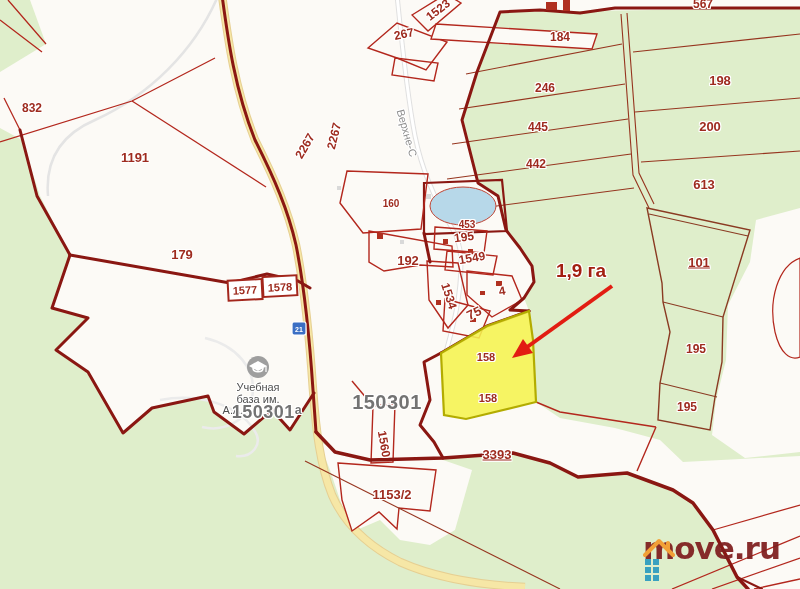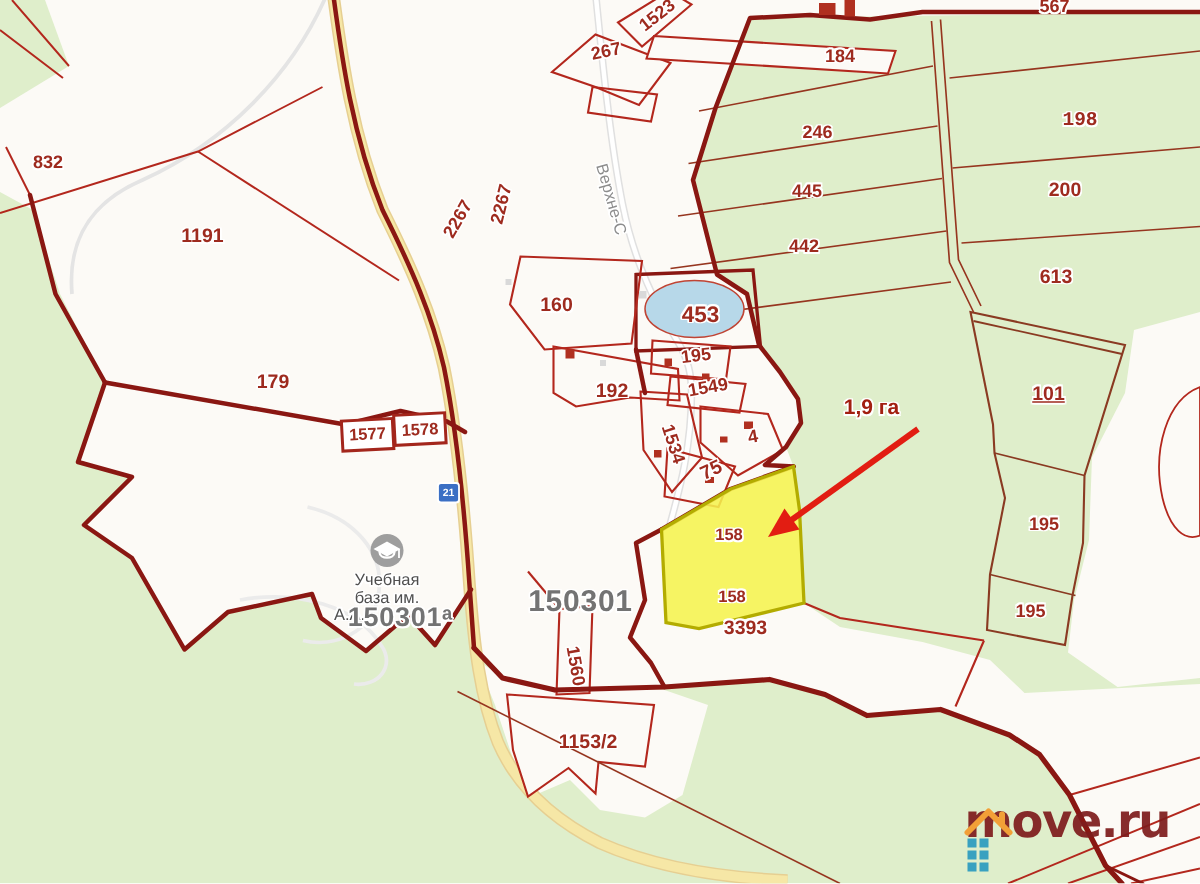--- a/index.html
+++ b/index.html
@@ -6,21 +6,21 @@
   .map-wrap{position:relative;width:800px;height:589px;overflow:hidden;background:#fcfaf6;
             font-family:"Liberation Sans",sans-serif;}
   .map-wrap svg{position:absolute;left:0;top:0;}
   .lbl{position:absolute;font:700 12px "Liberation Sans",sans-serif;color:#9e2b1f;
        white-space:nowrap;transform:translate(-50%,-50%);z-index:5;
        text-shadow:-1px 0 0 #fff,1px 0 0 #fff,0 -1px 0 #fff,0 1px 0 #fff,
                    -1px -1px 0 #fff,1px 1px 0 #fff,-1px 1px 0 #fff,1px -1px 0 #fff;}
   .quarter{color:#737373;letter-spacing:.5px;}
   .street{color:#8d8d8d;font-weight:400;}
   .poi-text{color:#4f4f4f;font-weight:400;font-size:11px;}
-  .area-callout{color:#a21f10;font-size:14px;}
+  .area-callout{color:#a21f10;font-size:19px;}
   .sign-num{color:#fff;font-size:7px;text-shadow:none;z-index:6;}
   .logo{position:absolute;left:641px;top:533px;display:flex;align-items:flex-end;
         z-index:7;opacity:.93;}
   .logo-text{font:700 31px "DejaVu Sans","Liberation Sans",sans-serif;color:#7f1d1d;
              line-height:1;letter-spacing:-1px;margin-left:2px;margin-bottom:2px;}
 </style>
 </head>
 <body>
 
 <div class="map-wrap">
@@ -159,41 +159,41 @@
 <span class="lbl" style="left:32px;top:108px;">832</span>
 <span class="lbl" style="left:135px;top:157px;font-size:13px;">1191</span>
 <span class="lbl" style="left:182px;top:254px;font-size:13px;">179</span>
 <span class="lbl" style="left:438px;top:10px;transform:translate(-50%,-50%) rotate(-38deg);">1523</span>
 <span class="lbl" style="left:404px;top:34px;transform:translate(-50%,-50%) rotate(-12deg);">267</span>
 <span class="lbl" style="left:305px;top:146px;transform:translate(-50%,-50%) rotate(-60deg);">2267</span>
 <span class="lbl" style="left:334px;top:136px;transform:translate(-50%,-50%) rotate(-76deg);">2267</span>
 <span class="lbl" style="left:560px;top:37px;">184</span>
 <span class="lbl" style="left:703px;top:4px;">567</span>
 <span class="lbl" style="left:545px;top:88px;">246</span>
-<span class="lbl" style="left:720px;top:80px;font-size:13px;font-family:Liberation Mono, monospace;">198</span>
+<span class="lbl" style="left:720px;top:80px;font-size:13px;">198</span>
 <span class="lbl" style="left:538px;top:127px;">445</span>
 <span class="lbl" style="left:710px;top:126px;font-size:13px;">200</span>
 <span class="lbl" style="left:536px;top:164px;">442</span>
 <span class="lbl" style="left:704px;top:184px;font-size:13px;">613</span>
-<span class="lbl" style="left:371px;top:203px;font-size:13px;">160</span>
-<span class="lbl" style="left:467px;top:210px;font-size:15px;">453</span>
+<span class="lbl" style="left:391px;top:203px;font-size:10px;">160</span>
+<span class="lbl" style="left:467px;top:224px;font-size:10px;">453</span>
 <span class="lbl" style="left:464px;top:237px;transform:translate(-50%,-50%) rotate(-7deg);">195</span>
 <span class="lbl" style="left:472px;top:258px;transform:translate(-50%,-50%) rotate(-10deg);">1549</span>
 <span class="lbl" style="left:408px;top:260px;font-size:13px;">192</span>
 <span class="lbl" style="left:449px;top:296px;transform:translate(-50%,-50%) rotate(72deg);">1534</span>
 <span class="lbl" style="left:502px;top:291px;transform:translate(-50%,-50%) rotate(-10deg);">4</span>
 <span class="lbl" style="left:474px;top:313px;font-size:13px;transform:translate(-50%,-50%) rotate(-25deg);">75</span>
 <span class="lbl" style="left:699px;top:262px;font-size:13px;text-decoration:underline;">101</span>
 <span class="lbl" style="left:696px;top:349px;">195</span>
 <span class="lbl" style="left:687px;top:407px;">195</span>
 <span class="lbl" style="left:245px;top:290px;font-size:11px;transform:translate(-50%,-50%) rotate(-3deg);">1577</span>
 <span class="lbl" style="left:280px;top:287px;font-size:11px;transform:translate(-50%,-50%) rotate(-3deg);">1578</span>
 <span class="lbl" style="left:486px;top:357px;font-size:11px;">158</span>
 <span class="lbl" style="left:488px;top:398px;font-size:11px;">158</span>
-<span class="lbl" style="left:497px;top:418px;font-size:13px;">3393</span>
+<span class="lbl" style="left:497px;top:454px;font-size:13px;text-decoration:underline;">3393</span>
 <span class="lbl" style="left:384px;top:444px;transform:translate(-50%,-50%) rotate(80deg);">1560</span>
 <span class="lbl" style="left:392px;top:494px;font-size:13px;">1153/2</span>
 
 <span class="lbl street" style="left:407px;top:133px;font-size:11px;transform:translate(-50%,-50%) rotate(74deg);">Верхне-С</span>
 
 <span class="lbl poi-text" style="left:258px;top:387px;">Учебная</span>
 <span class="lbl poi-text" style="left:258px;top:399px;">база им.</span>
 <span class="lbl poi-text" style="left:233px;top:410px;">А.А.</span>
 
 <span class="lbl quarter" style="left:267px;top:412px;font-size:18px;">150301ᵃ</span>

